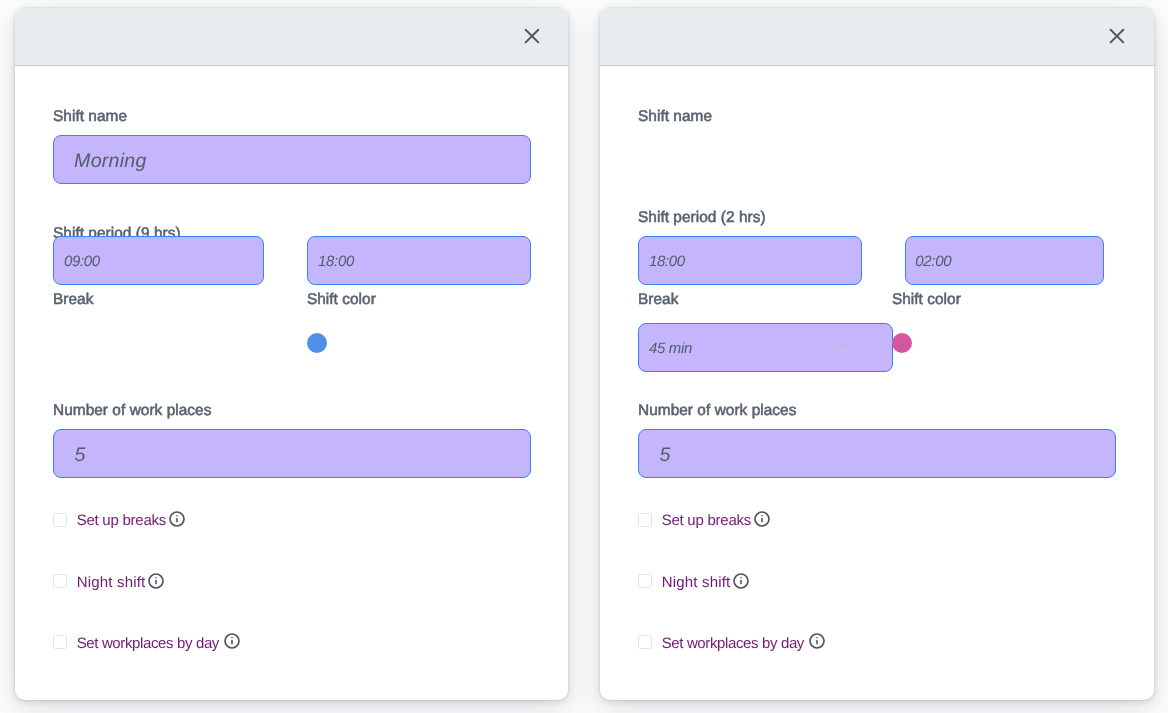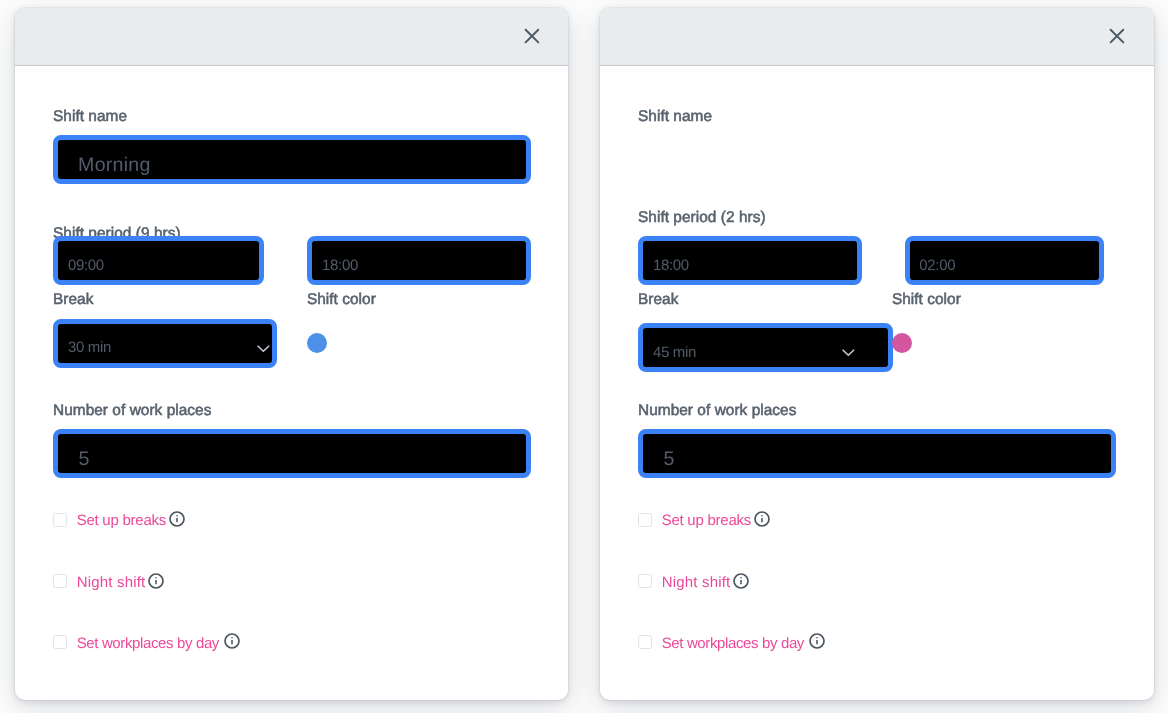--- a/index.html
+++ b/index.html
@@ -13,30 +13,30 @@
   .dlg-b{left:599.5px;width:554.5px;height:691.8px;}
 
   .dlg-header{box-sizing:border-box;height:57.5px;background:#e8ecef;
               border-bottom:1px solid #c6c8cd;border-radius:10px 10px 0 0;position:relative;}
   .close-btn{position:absolute;width:26px;height:26px;cursor:pointer;
              display:flex;align-items:center;justify-content:center;}
 
   .lbl{position:absolute;font-size:15.4px;font-weight:normal;color:#58626d;letter-spacing:0.05px;
        white-space:nowrap;line-height:normal;-webkit-text-stroke:0.55px #58626d;}
 
-  .fld{position:absolute;box-sizing:border-box;height:49px;border:5px solid #3b82f6;
-       border-radius:8px;background:#000000;}
+  .fld{position:absolute;box-sizing:border-box;height:49px;border:1px solid #3b82f6;
+       border-radius:8px;background:#c4b5fd;font-style:italic;}
   .fld .v{position:absolute;white-space:nowrap;line-height:normal;color:#535c6a;}
   .v-big{font-size:19.6px;letter-spacing:0.25px;left:19.9px;top:13.9px;}
   .v-num{font-size:19.6px;letter-spacing:0.25px;left:20.2px;top:13.3px;}
   .v-sm{font-size:15px;letter-spacing:-0.3px;left:9.7px;top:15.6px;}
 
   .chkbox{position:absolute;width:14.2px;height:14.2px;border:1.35px solid #dfe3ea;
           border-radius:2.5px;background:#fff;box-sizing:border-box;}
-  .chk-label{position:absolute;font-size:15px;color:#ec4899;letter-spacing:-0.25px;
+  .chk-label{position:absolute;font-size:15px;color:#701a75;letter-spacing:-0.25px;
              white-space:nowrap;line-height:normal;}
   .info{position:absolute;}
   .dot{position:absolute;width:20px;height:20px;border-radius:50%;}
   .chev{position:absolute;}
 </style>
 </head>
 <body>
 
 <div class="stage">
 
@@ -57,26 +57,20 @@
 
     <div class="lbl" style="left:38.5px;top:217px">Shift period (9 hrs)</div>
     <div class="fld" style="left:38.7px;top:228.3px;width:211px">
       <span class="v v-sm">09:00</span>
     </div>
     <div class="fld" style="left:292.8px;top:228.3px;width:223.4px">
       <span class="v v-sm">18:00</span>
     </div>
 
     <div class="lbl" style="left:38.5px;top:283.2px">Break</div>
-    <div class="fld" style="left:38.7px;top:310.5px;width:223.4px">
-      <span class="v v-sm">30 min</span>
-      <svg class="chev" style="left:199.2px;top:21.2px" width="13" height="8" viewBox="0 0 13 8">
-        <path d="M1.1 1.2 L6.35 6.3 L11.6 1.2" stroke="#c3c9d4" stroke-width="1.6" fill="none" stroke-linecap="round" stroke-linejoin="round"></path>
-      </svg>
-    </div>
 
     <div class="lbl" style="left:292.4px;top:283px">Shift color</div>
     <div class="dot" style="left: 292.6px; top: 324.7px; background: rgb(77, 144, 232);"></div>
 
     <div class="lbl" style="left:38.5px;top:394.4px">Number of work places</div>
     <div class="fld" style="left:38.7px;top:421.4px;width:477.5px">
       <span class="v v-num">5</span>
     </div>
 
       <div class="chkbox" style="left:38.7px;top:505.1px"></div>

